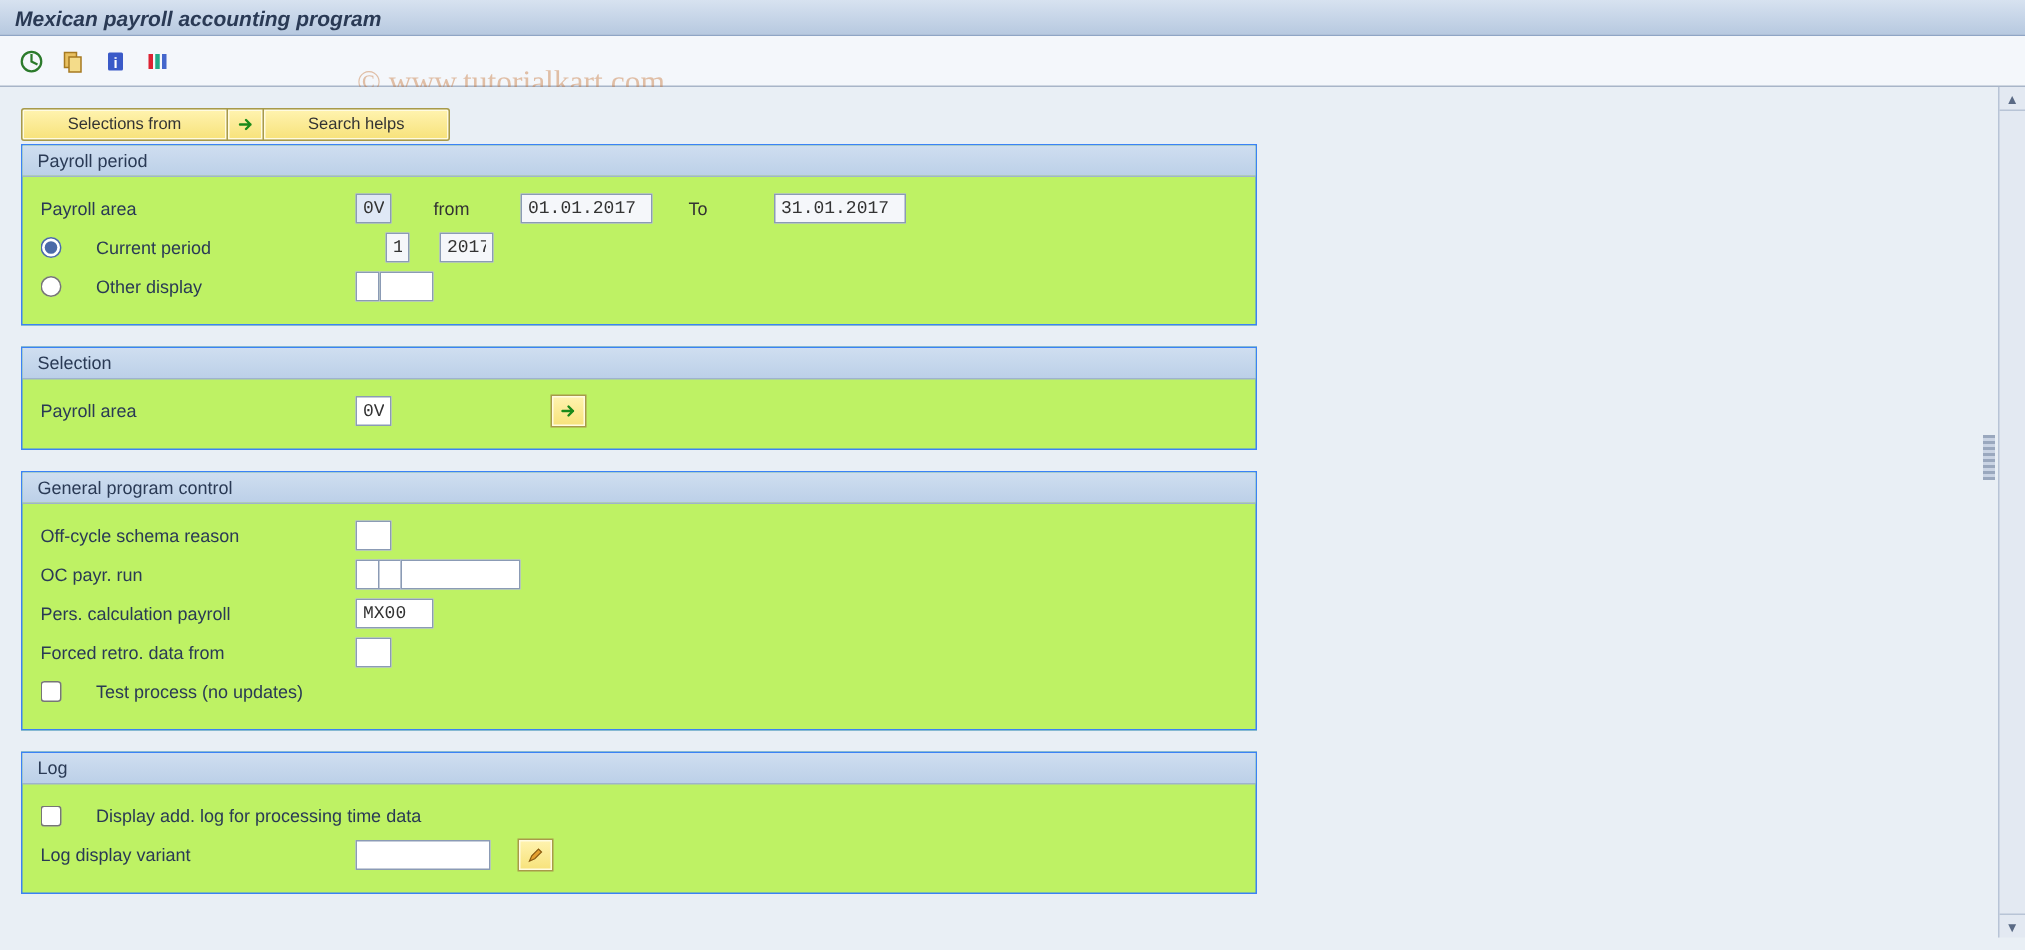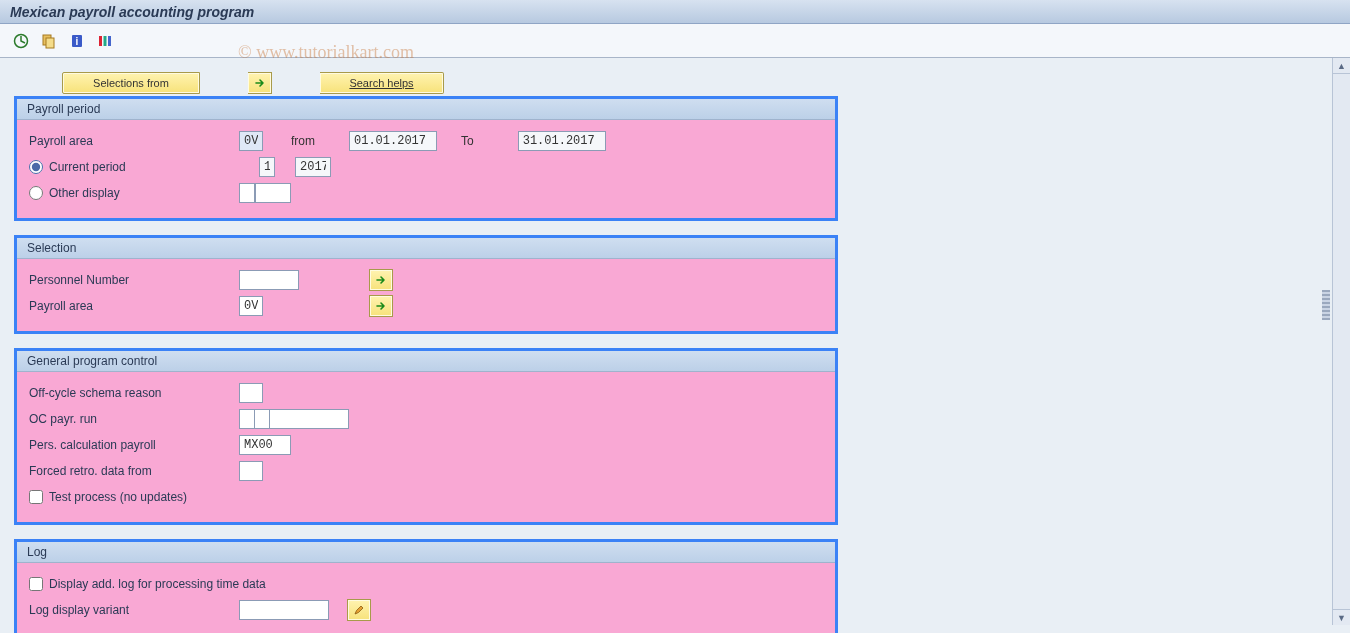--- a/index.html
+++ b/index.html
@@ -50,43 +50,42 @@
   .sap-btn {
     height: 22px;
     background: linear-gradient(to bottom,#fff3b0,#f7e27a);
     border: 1px solid #a89a4a;
     color: #333;
     font-size: 11px;
     display:inline-flex; align-items:center; justify-content:center;
     padding: 0 10px;
     cursor:pointer;
     box-shadow: inset 0 0 0 1px #fffbe0;
-    margin-left: 48px;
   }
   .sap-btn.first { width: 138px; border-radius:2px 0 0 2px;}
   .sap-btn.split-arrow { width:24px; border-left:none; }
-  .sap-btn.second { width:124px; border-left:none; border-radius:0 2px 2px 0;text-decoration:underline;}
+  .sap-btn.second { width:124px; border-left:none; border-radius:0 2px 2px 0;}
   .sap-btn svg{flex-shrink:0;}
   .group {
-    border: 3px solid #3b82f6;
-    background: #f9a8d4;
+    border: 1px solid #3b82f6;
+    background: #bef264;
     margin: 0 0 14px 6px;
     position: relative;
   }
   .group-title {
     background: linear-gradient(to bottom,#cfdef0,#bcd0e8);
     border-bottom: 1px solid #9fb3cd;
     padding: 3px 10px;
     font-size: 12px;
     color: #2a3a55;
   }
   .group-body { padding: 8px 12px 12px 12px; }
   .row { display:flex; align-items:center; height: 26px; }
   .row .label { width: 210px; color:#2a3a55; font-size:12px; }
-  .row .label.radio-label{display:flex;align-items:center;gap:6px;}
+  .row .label.radio-label{display:flex;align-items:center;gap:23px;}
   input.field {
     border: 1px solid #8b9bb5;
     background:#fff;
     height: 20px;
     font-size:12px;
     font-family: "Courier New", monospace;
     padding: 1px 4px;
     color:#333;
   }
   input.field[readonly]{background:#f5f7fa;margin-left:20px;}
@@ -100,21 +99,21 @@
     display:inline-flex; align-items:center; justify-content:center;
     cursor:pointer;
     box-shadow: inset 0 0 0 1px #fffbe0;
   }
   input[type=radio], input[type=checkbox]{
     width:14px;height:14px;accent-color:#4a6aa8;cursor:pointer;
   }
   .watermark {
     position:absolute;
     top:42px; left:238px;
-    font-size:18px;
+    font-size:21px;
     color: rgba(200,120,60,0.45);
     font-family: Georgia, serif;
     pointer-events:none;
   }
   
   .vscroll{
     position:absolute;top:58px;right:0;bottom:8px;width:18px;
     background:#e3e9f2;border-left:1px solid #b8c4d6;
   }
   .vscroll .up,.vscroll .down{
@@ -208,30 +207,20 @@
           <input class="field w16" value="" style="">
           <input class="field s" value="" style="">
         </div>
       </div>
     </div>
 
     <div class="group">
       <div class="group-title">Selection</div>
       <div class="group-body">
         <div class="row">
-          <div class="label">Personnel Number</div>
-          <input class="field w60" value="" style="">
-          <span style="width:70px;"></span>
-          <span class="icon-btn">
-            <svg width="12" height="12" viewBox="0 0 12 12">
-                <path d="M2 6 H9 M6 3 L9 6 L6 9" stroke="#1a8a1a" stroke-width="1.6" fill="none" stroke-linecap="round" stroke-linejoin="round"></path>
-              </svg>
-          </span>
-        </div>
-        <div class="row">
           <div class="label">Payroll area</div>
           <input class="field xs" value="0V" style="">
           <span style="width:106px;"></span>
           <span class="icon-btn">
             <svg width="12" height="12" viewBox="0 0 12 12">
                 <path d="M2 6 H9 M6 3 L9 6 L6 9" stroke="#1a8a1a" stroke-width="1.6" fill="none" stroke-linecap="round" stroke-linejoin="round"></path>
               </svg>
           </span>
         </div>
       </div>

